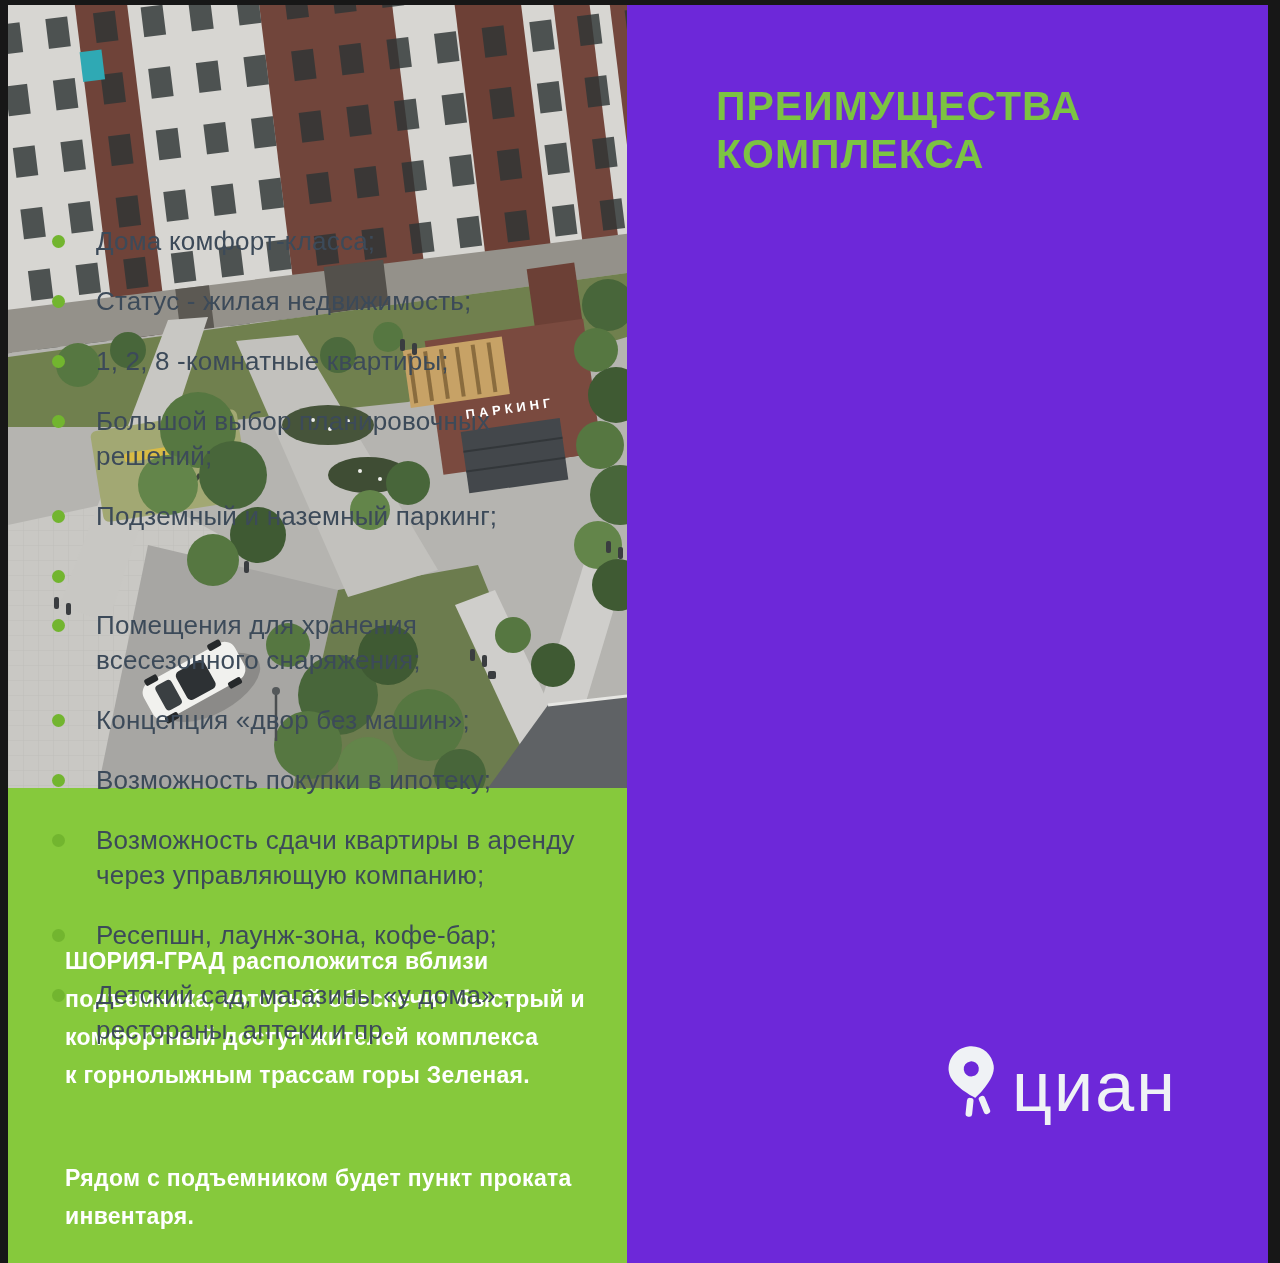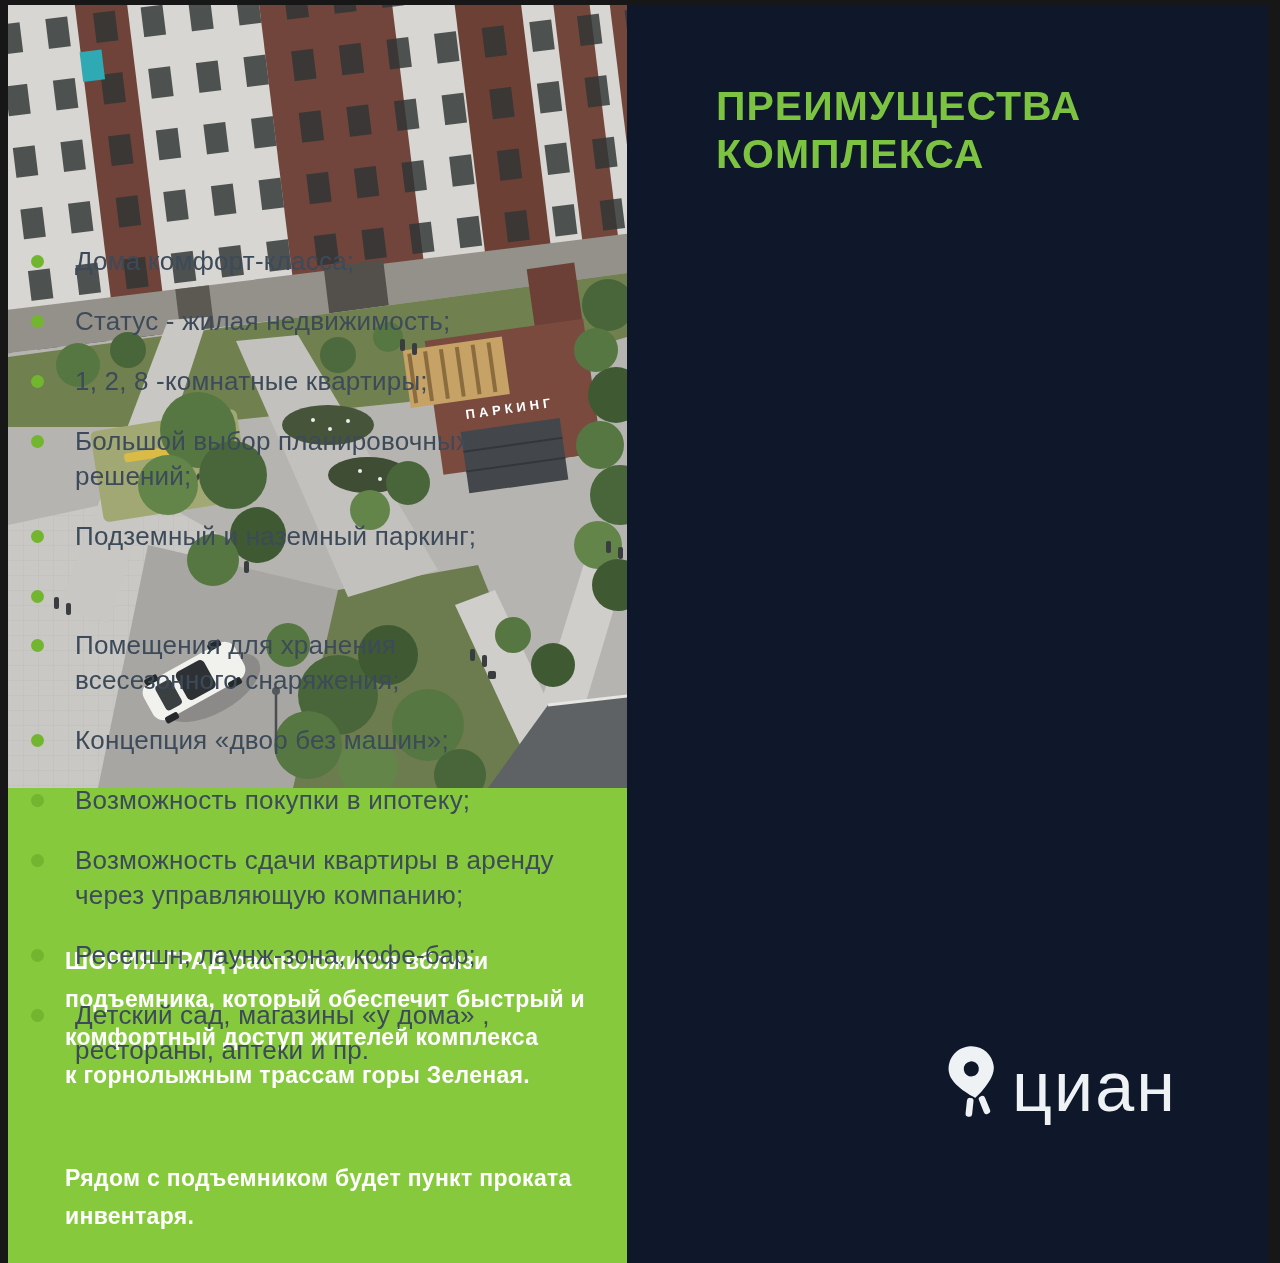--- a/index.html
+++ b/index.html
@@ -14,24 +14,24 @@
   *{margin:0;padding:0;box-sizing:border-box;}
   html,body{width:1280px;height:1263px;overflow:hidden;}
   body{background:var(--frame);font-family:"Liberation Sans",sans-serif;position:relative;}
   .slide{position:absolute;left:8px;top:5px;width:1260px;height:1258px;background:#ffffff;overflow:hidden;}
   .photo{position:absolute;left:0;top:0;width:619px;height:783px;overflow:hidden;background:#b5b4b0;}
   .photo svg{display:block;width:619px;height:783px;}
   .green-box{position:absolute;left:0;top:783px;width:619px;height:475px;background:var(--green-box);}
   .green-box .box-inner{padding:116px 40px 0 57px;color:var(--box-text);font-weight:700;
     font-size:23px;line-height:38px;letter-spacing:.3px;white-space:pre-line;}
   .green-box .p2{margin-top:27px;}
-  .right-col{position:absolute;left:619px;top:0;width:641px;height:1258px;background:#0f172a;}
+  .right-col{position:absolute;left:619px;top:0;width:641px;height:1258px;background:#6d28d9;}
   .page-title{position:absolute;left:89px;top:77px;color:var(--green-heading);
     font-size:41px;line-height:48px;font-weight:700;letter-spacing:1px;white-space:pre-line;}
-  .list{position:absolute;left:0;top:219px;width:641px;padding-left:23px;margin-top:20px;}
+  .list{position:absolute;left:0;top:219px;width:641px;padding-left:44px;}
   .item{display:flex;align-items:flex-start;margin-bottom:25px;}
   .dot{flex:none;width:13px;height:13px;border-radius:50%;background:var(--green-dot);margin:11px 31px 0 0;}
   .item-text{color:var(--ink);font-size:26px;line-height:35px;letter-spacing:.2px;white-space:pre-line;}
   .watermark{position:absolute;left:932px;top:1035px;display:flex;align-items:flex-end;
     color:var(--wm);user-select:none;}
   .wm-text{font-size:70px;line-height:70px;font-weight:500;letter-spacing:2px;margin-left:6px;}
 </style>
 </head>
 <body>
 

